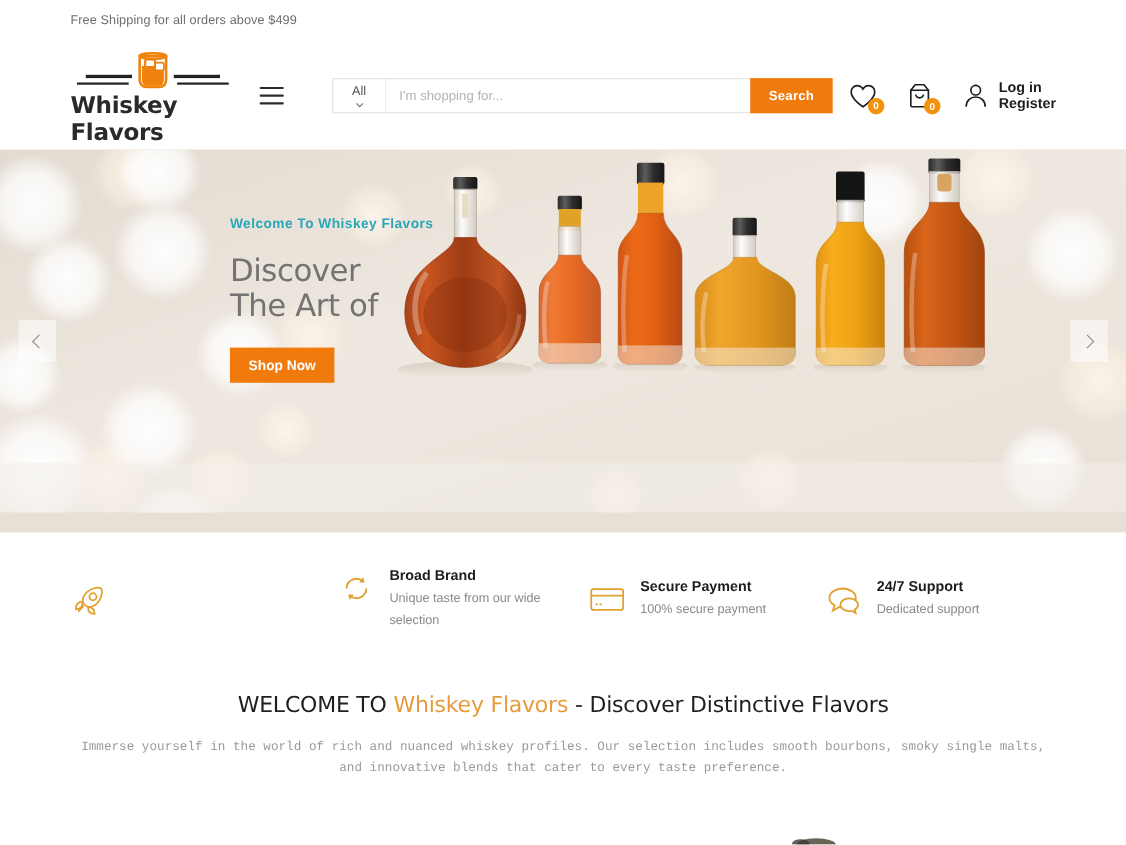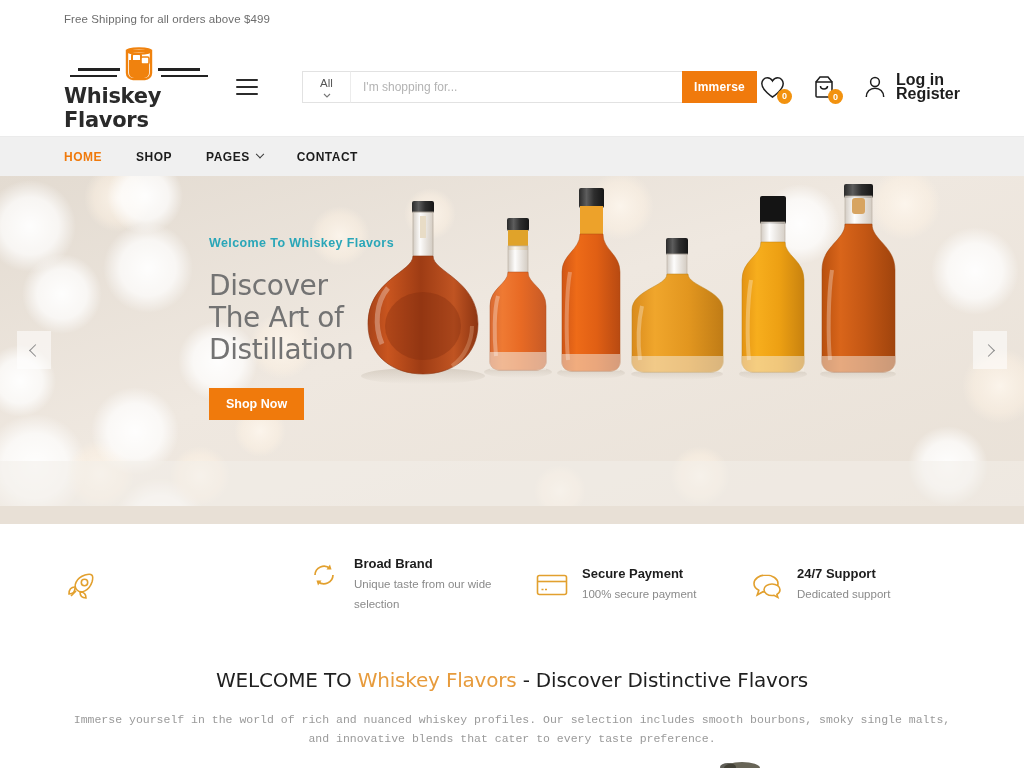--- a/index.html
+++ b/index.html
@@ -56,21 +56,21 @@
 
   
   .actions { margin-left: auto; display: flex; align-items: center; gap: 27px; }
   .act { position: relative; display: flex; align-items: center; cursor: pointer; }
   .badge {
     position: absolute; right: -7px; bottom: -5px; width: 15px; height: 15px;
     border-radius: 50%; background: #F2920F; color: #fff; font-size: 9px;
     display: flex; align-items: center; justify-content: center; font-weight: 700;
   }
   .account { display: flex; align-items: center; gap: 9px; cursor: pointer; }
-  .account-txt { font-size: 16px; font-weight: 700; line-height: 14px; color: #1d1d1d; }
+  .account-txt { font-size: 13px; font-weight: 700; line-height: 14px; color: #1d1d1d; }
 
   
   .nav {
     height: 40px; background: #f0f0f0; display: flex; align-items: center;
     padding-left: 64px; gap: 34px; border-top:1px solid #ebebeb;
   }
   .nav-item {
     font-size: 12px; font-weight: 700; letter-spacing: .5px; color: #1c1c1c;
     display: flex; align-items: center; gap: 7px; cursor: pointer;
   }
@@ -163,21 +163,21 @@
     </div>
 
     <div class="search-wrap">
       <div class="search-cat">
         <span>All</span>
         <svg width="8" height="5" viewBox="0 0 8 5">
             <path d="M1 1 L4 4 L7 1" fill="none" stroke="#777" stroke-width="1.1"></path>
           </svg>
       </div>
       <input class="search-input" type="text" placeholder="I'm shopping for..." style="">
-      <button class="search-btn">Immerse</button>
+      <button class="search-btn">Search</button>
     </div>
 
     <div class="actions">
       <div class="act">
         <svg width="25" height="23" viewBox="0 0 25 23">
           <path d="M12.5 21 C12.5 21 1.8 14.2 1.8 7.6 C1.8 4.2 4.3 1.8 7.3 1.8 C9.6 1.8 11.5 3.2 12.5 5 C13.5 3.2 15.4 1.8 17.7 1.8 C20.7 1.8 23.2 4.2 23.2 7.6 C23.2 14.2 12.5 21 12.5 21 Z" fill="none" stroke="#1d1d1d" stroke-width="1.5"></path>
         </svg>
         <span class="badge">0</span>
       </div>
       <div class="act">
@@ -194,35 +194,20 @@
           <path d="M3.3 22 C3.3 16.6 7.2 13.2 12 13.2 C16.8 13.2 20.7 16.6 20.7 22" fill="none" stroke="#1d1d1d" stroke-width="1.5"></path>
         </svg>
         <span class="account-txt">
           <span>Log in</span><br>
           <span>Register</span>
         </span>
       </div>
     </div>
   </div>
 
-  <div class="nav">
-    <div class="nav-item active">
-      <span>HOME</span>
-    </div>
-    <div class="nav-item">
-      <span>SHOP</span>
-    </div>
-    <div class="nav-item">
-      <span>PAGES</span>
-      <span class="chev-d"></span>
-    </div>
-    <div class="nav-item">
-      <span>CONTACT</span>
-    </div>
-  </div>
 
   <div class="hero">
     <svg class="hero-bg" viewBox="0 0 1024 330" preserveAspectRatio="none">
       <defs>
         <linearGradient id="hgbg" x1="0" y1="0" x2="1" y2="1">
           <stop offset="0%" stop-color="#e3dbd1"></stop>
             <stop offset="45%" stop-color="#efe8e0"></stop>
           <stop offset="100%" stop-color="#e9e1d7"></stop>
         </linearGradient>
         <radialGradient id="bok">
@@ -266,21 +251,20 @@
       </g>
       <rect y="285" width="1024" height="45" fill="#f3efe9" opacity=".55"></rect>
     </svg>
 
     <div class="hero-inner">
       <div class="hero-copy">
         <div class="hero-eyebrow">Welcome To Whiskey Flavors</div>
         <div class="hero-title">
           <span>Discover</span><br>
           <span>The Art of</span><br>
-          <span>Distillation</span>
         </div>
         <button class="hero-btn">Shop Now</button>
       </div>
 
       <svg class="bottles" viewBox="0 0 560 330">
         <defs>
           <linearGradient id="amberA" x1="0" y1="0" x2="1" y2="0">
             <stop offset="0%" stop-color="#a8441a"></stop>
               <stop offset="18%" stop-color="#c9551f"></stop>
             <stop offset="48%" stop-color="#9e3c14"></stop>

